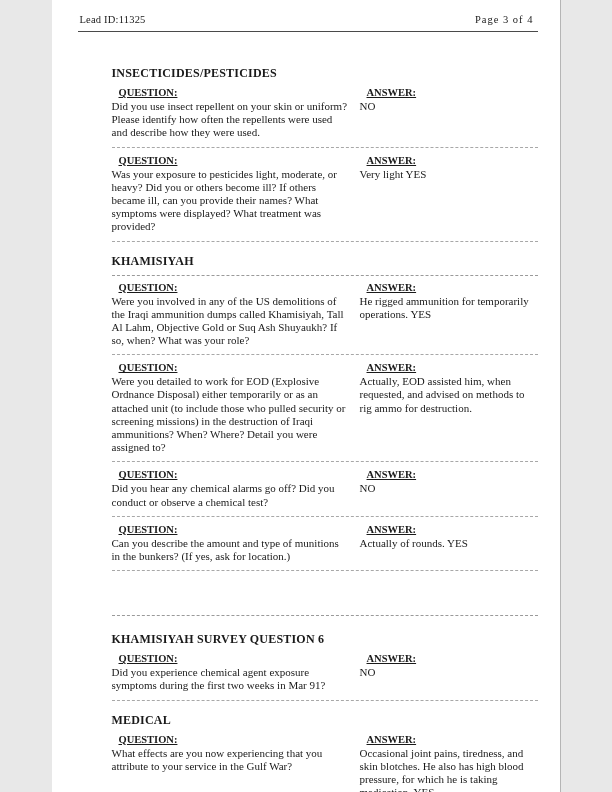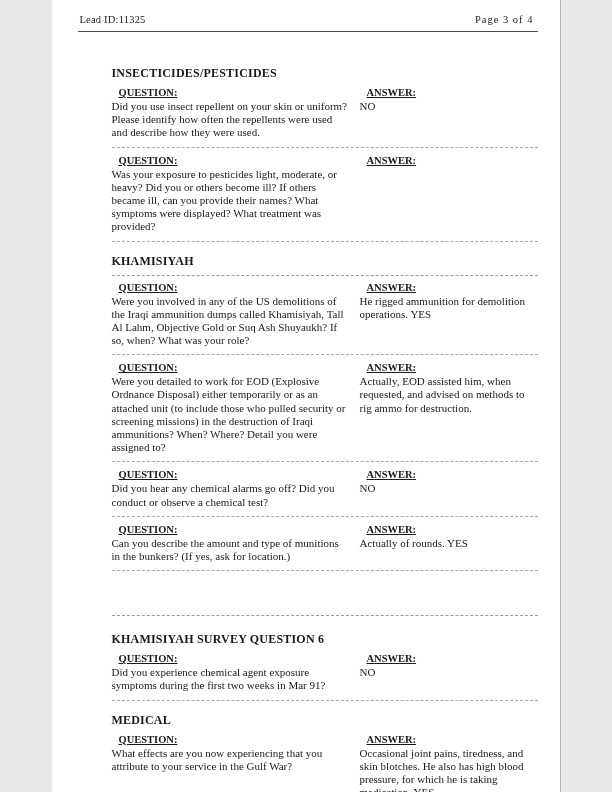--- a/index.html
+++ b/index.html
@@ -90,35 +90,36 @@
       <div class="qa-text">NO</div>
     </div>
   </div>
           <div class="qa">
     <div class="q-col">
       <div class="qa-label">QUESTION:</div>
       <div class="qa-text">Was your exposure to pesticides light, moderate, or heavy?  Did you or others become ill?  If others became ill, can you provide their names?  What symptoms were displayed?  What treatment was provided?</div>
     </div>
     <div class="a-col">
       <div class="qa-label">ANSWER:</div>
+      <div class="qa-text">Very light YES</div>
     </div>
   </div>
         </div>
   </div>
       <div class="section">
     <div class="section-title">KHAMISIYAH</div>
     <div class="qa-list">
           <div class="qa">
     <div class="q-col">
       <div class="qa-label">QUESTION:</div>
       <div class="qa-text">Were you involved in any of the US demolitions of the Iraqi ammunition dumps called Khamisiyah, Tall Al Lahm, Objective Gold or Suq Ash Shuyaukh?  If so, when?  What was your role?</div>
     </div>
     <div class="a-col">
       <div class="qa-label">ANSWER:</div>
-      <div class="qa-text">He rigged ammunition for demolition operations. YES</div>
+      <div class="qa-text">He rigged ammunition for temporarily operations. YES</div>
     </div>
   </div>
           <div class="qa">
     <div class="q-col">
       <div class="qa-label">QUESTION:</div>
       <div class="qa-text">Were you detailed to work for EOD (Explosive Ordnance Disposal) either temporarily or as an attached unit (to include those who pulled security or screening missions) in the destruction of Iraqi ammunitions?  When?  Where?  Detail you were assigned to?</div>
     </div>
     <div class="a-col">
       <div class="qa-label">ANSWER:</div>
       <div class="qa-text">Actually, EOD assisted him, when requested, and advised on methods to rig ammo for destruction.</div>

